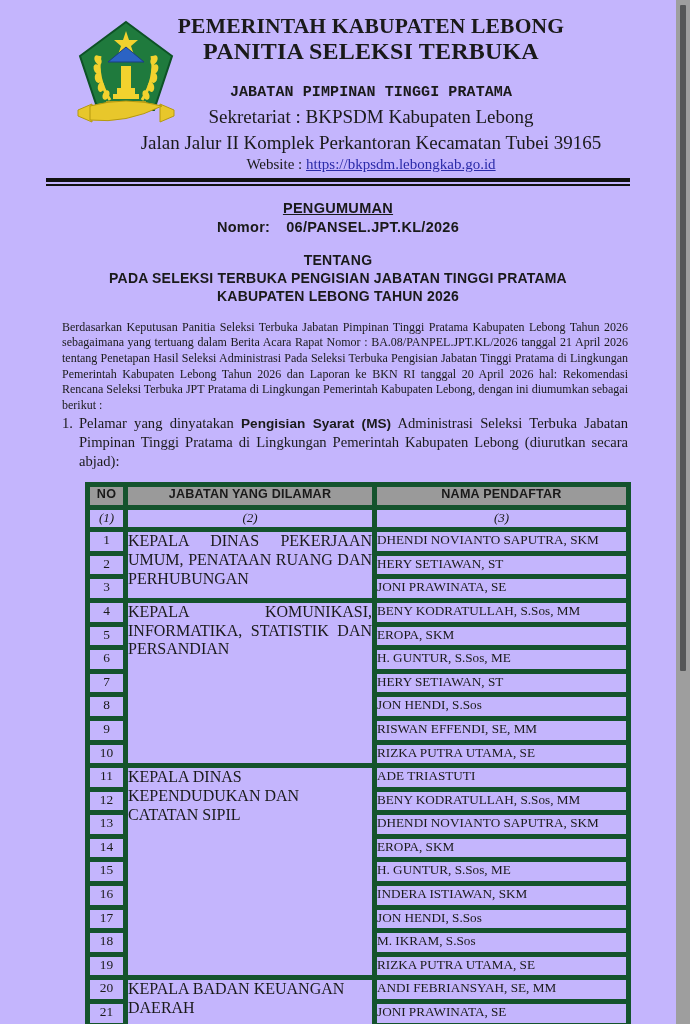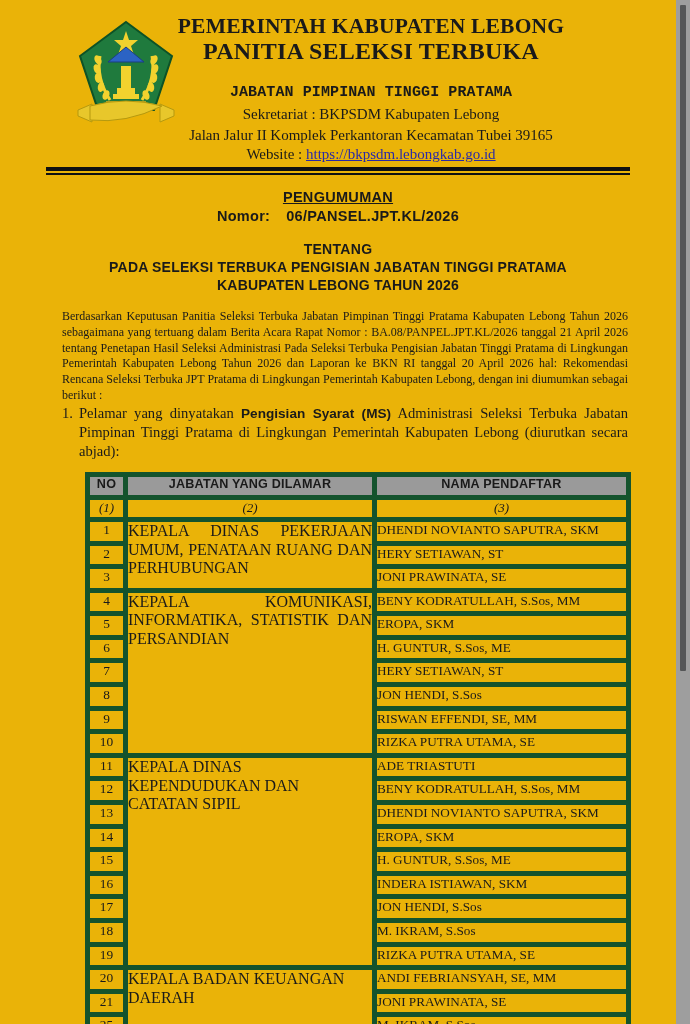--- a/index.html
+++ b/index.html
@@ -16,21 +16,21 @@
     position: relative;
   }
 
   
   #page {
     position: absolute;
     left: 0;
     top: 0;
     width: 676px;
     height: 1024px;
-    background: #eab308;
+    background: #c4b5fd;
     box-sizing: border-box;
     padding: 0;
   }
 
   
   #scrollbar-track {
     position: absolute;
     right: 0px;
     top: 0;
     width: 14px;
@@ -83,21 +83,21 @@
     font-family: Liberation Mono, monospace;
     font-weight: bold;
     font-size: 15px;
     letter-spacing: 0.1px;
     line-height: 1.25;
     margin-top: 19px;
     white-space: nowrap;
   }
   .lh-sub {
     font-family: "Liberation Serif", serif;
-    font-size: 15px;
+    font-size: 19px;
     line-height: 1.28;
     margin-top: 2px;
   }
   .lh-web {
     font-family: "Liberation Serif", serif;
     font-size: 15px;
     line-height: 1.28;
   }
   .lh-web a, .weblink {
     color: #2a2aa8;

